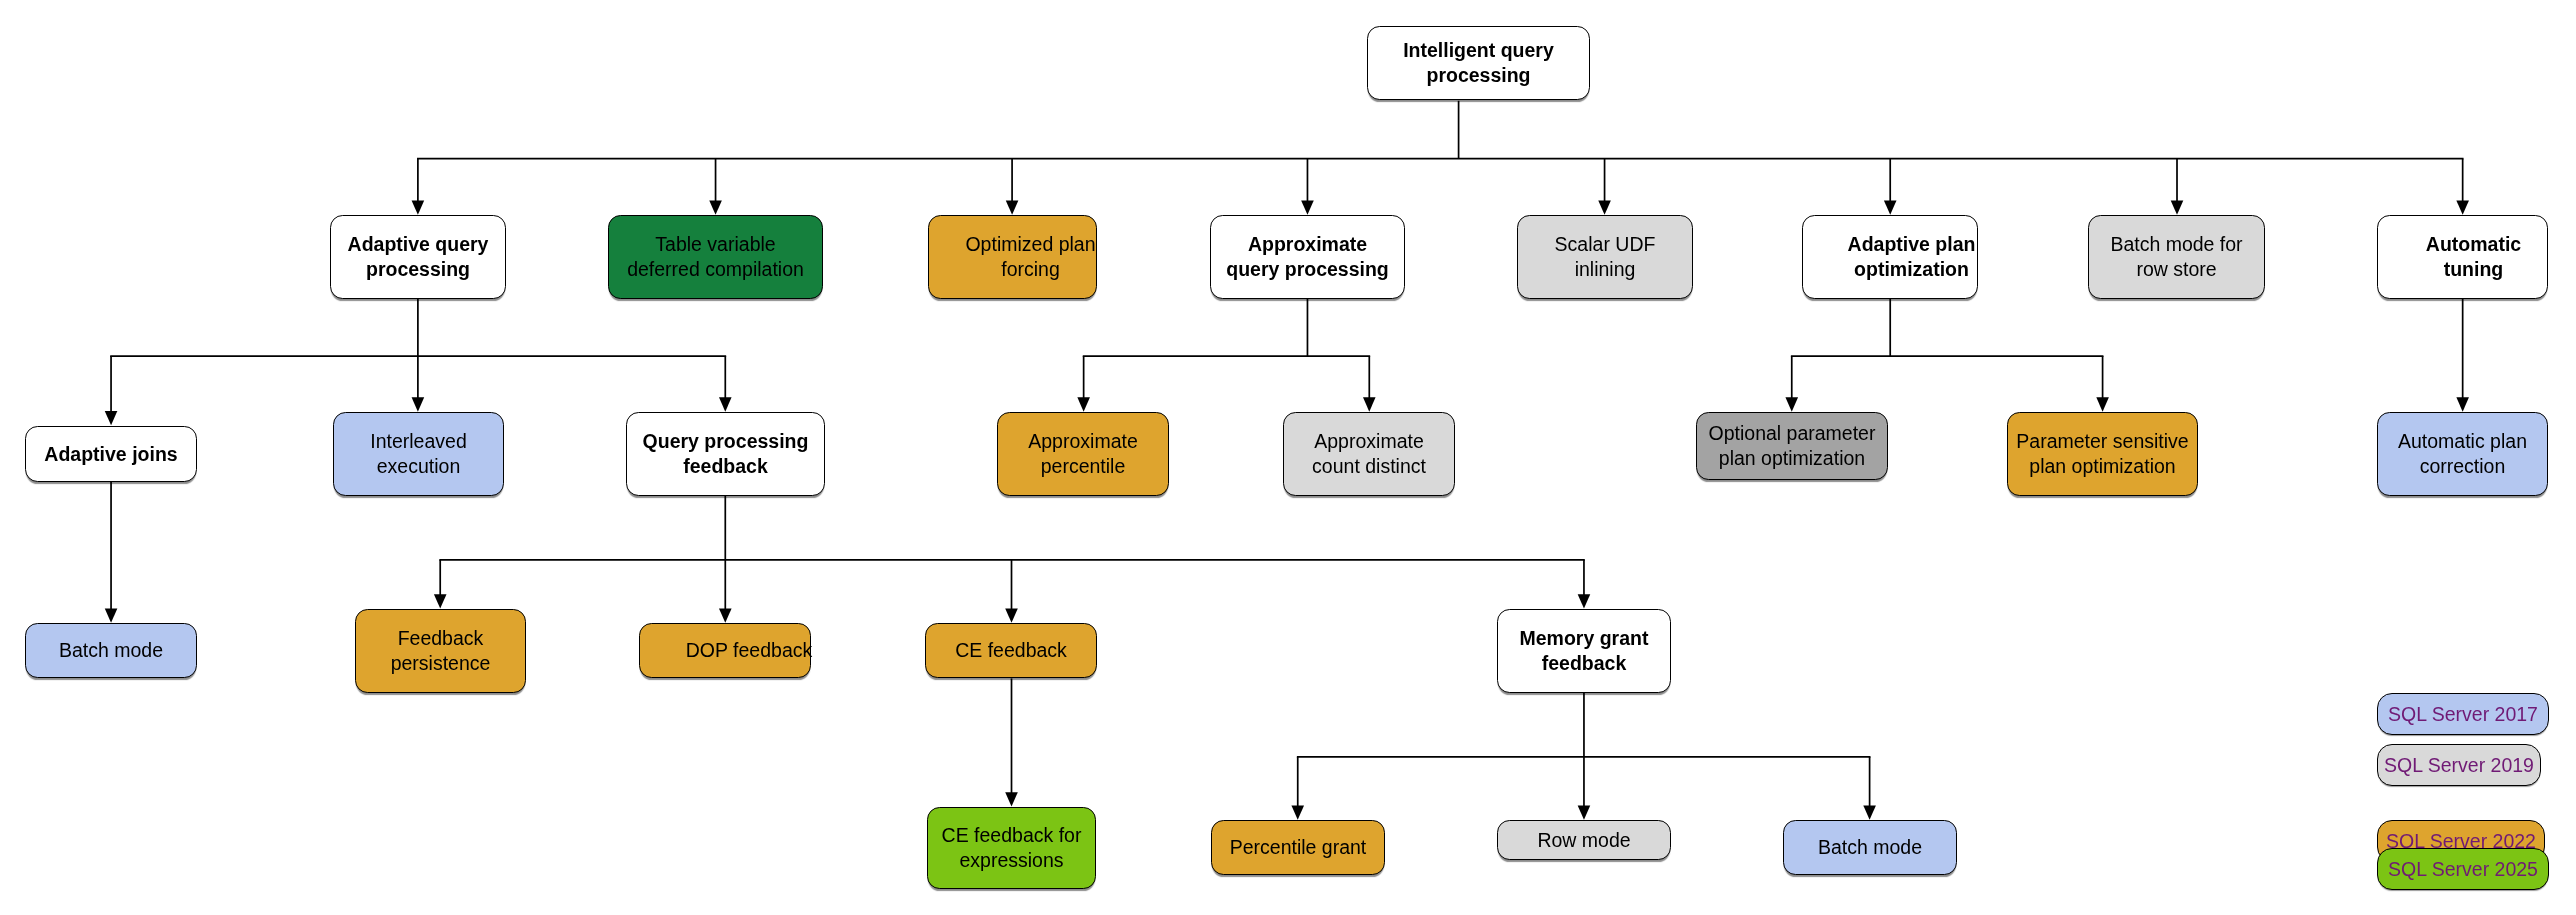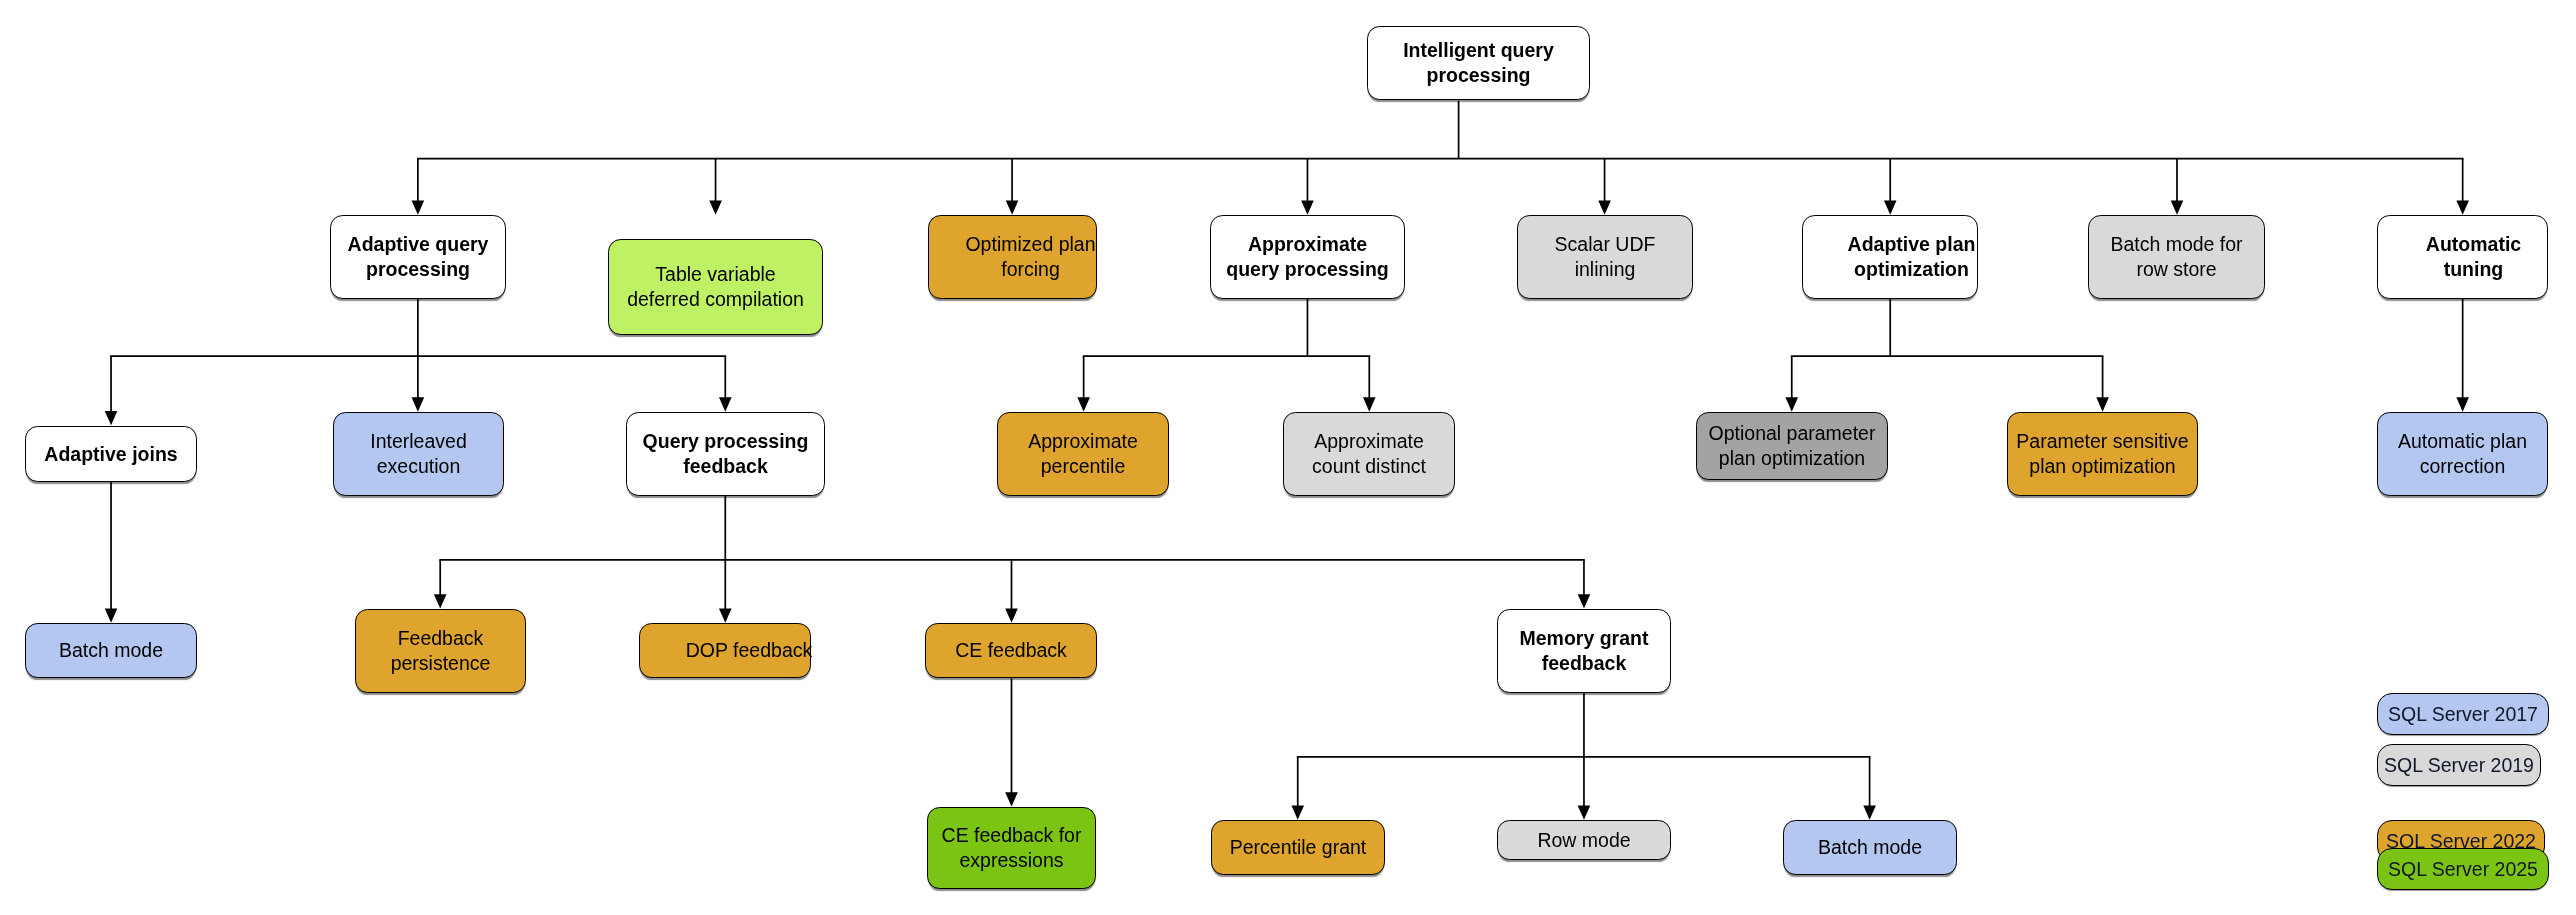--- a/index.html
+++ b/index.html
@@ -23,21 +23,21 @@
     box-shadow:0 2.3px 1.1px -1.1px rgba(0,0,0,0.45);
     background:#ffffff;
   }
   .node.bold{font-weight:bold;}
   .legend-item{
     position:absolute;
     box-sizing:border-box;
     display:flex;align-items:center;justify-content:center;
     text-align:center;white-space:pre;
     border:1.7px solid #000000;border-radius:15px;
-    font-size:19.5px;color:#0f172a;
+    font-size:19.5px;color:#701a75;
     box-shadow:0 1.7px 1.1px -1.1px rgba(0,0,0,0.4);
   }
 </style>
 </head>
 <body>
 
 <div id="diagram">
   <svg id="edges" width="2576" height="916" viewBox="0 0 4500 1600">
       <line x1="2548" y1="176" x2="2548" y2="277"></line>
       <line x1="728.5" y1="277" x2="4303.5" y2="277"></line>
@@ -100,21 +100,21 @@
       <line x1="2767" y1="1322" x2="2767" y2="1411"></line>
       <polygon points="2756,1407 2778,1407 2767,1432"></polygon>
       <line x1="3266" y1="1322" x2="3266" y2="1411"></line>
       <polygon points="3255,1407 3277,1407 3266,1432"></polygon>
     </svg>
   <div id="nodes">
       <div class="node bold" style="left: 1347px; top: 26px; width: 223px; height: 74px; background: rgb(255, 255, 255); margin-left: 20px;">Intelligent query
 processing</div>
       <div class="node bold" style="left: 330px; top: 215px; width: 176px; height: 84px; background: rgb(255, 255, 255);">Adaptive query
 processing</div>
-      <div class="node" style="left: 608px; top: 215px; width: 215px; height: 96px; background: #bef264; margin-top: 24px;">Table variable
+      <div class="node" style="left: 608px; top: 215px; width: 215px; height: 84px; background: #15803d;">Table variable
 deferred compilation</div>
       <div class="node" style="left: 928px; top: 215px; width: 169px; height: 84px; background: rgb(222, 164, 46); padding-left: 36px;">Optimized plan
 forcing</div>
       <div class="node bold" style="left: 1210px; top: 215px; width: 195px; height: 84px; background: rgb(255, 255, 255);">Approximate
 query processing</div>
       <div class="node" style="left: 1517px; top: 215px; width: 176px; height: 84px; background: rgb(217, 217, 217);">Scalar UDF
 inlining</div>
       <div class="node bold" style="left: 1802px; top: 215px; width: 176px; height: 84px; background: rgb(255, 255, 255); padding-left: 43px;">Adaptive plan
 optimization</div>
       <div class="node" style="left: 2088px; top: 215px; width: 177px; height: 84px; background: rgb(217, 217, 217);">Batch mode for

